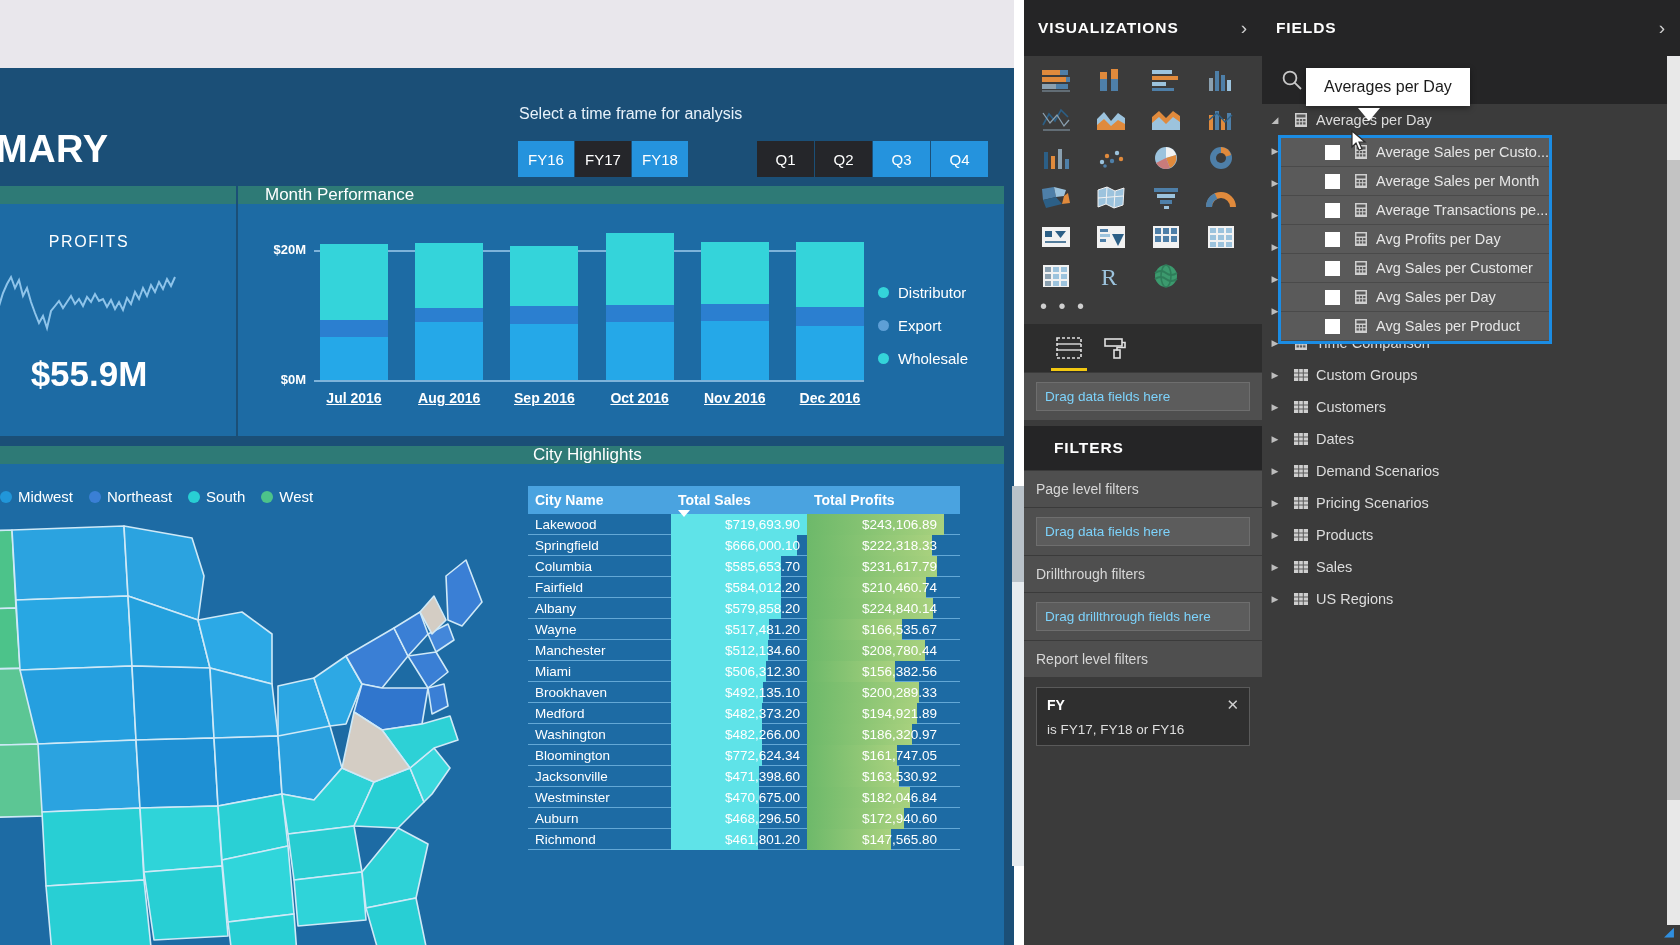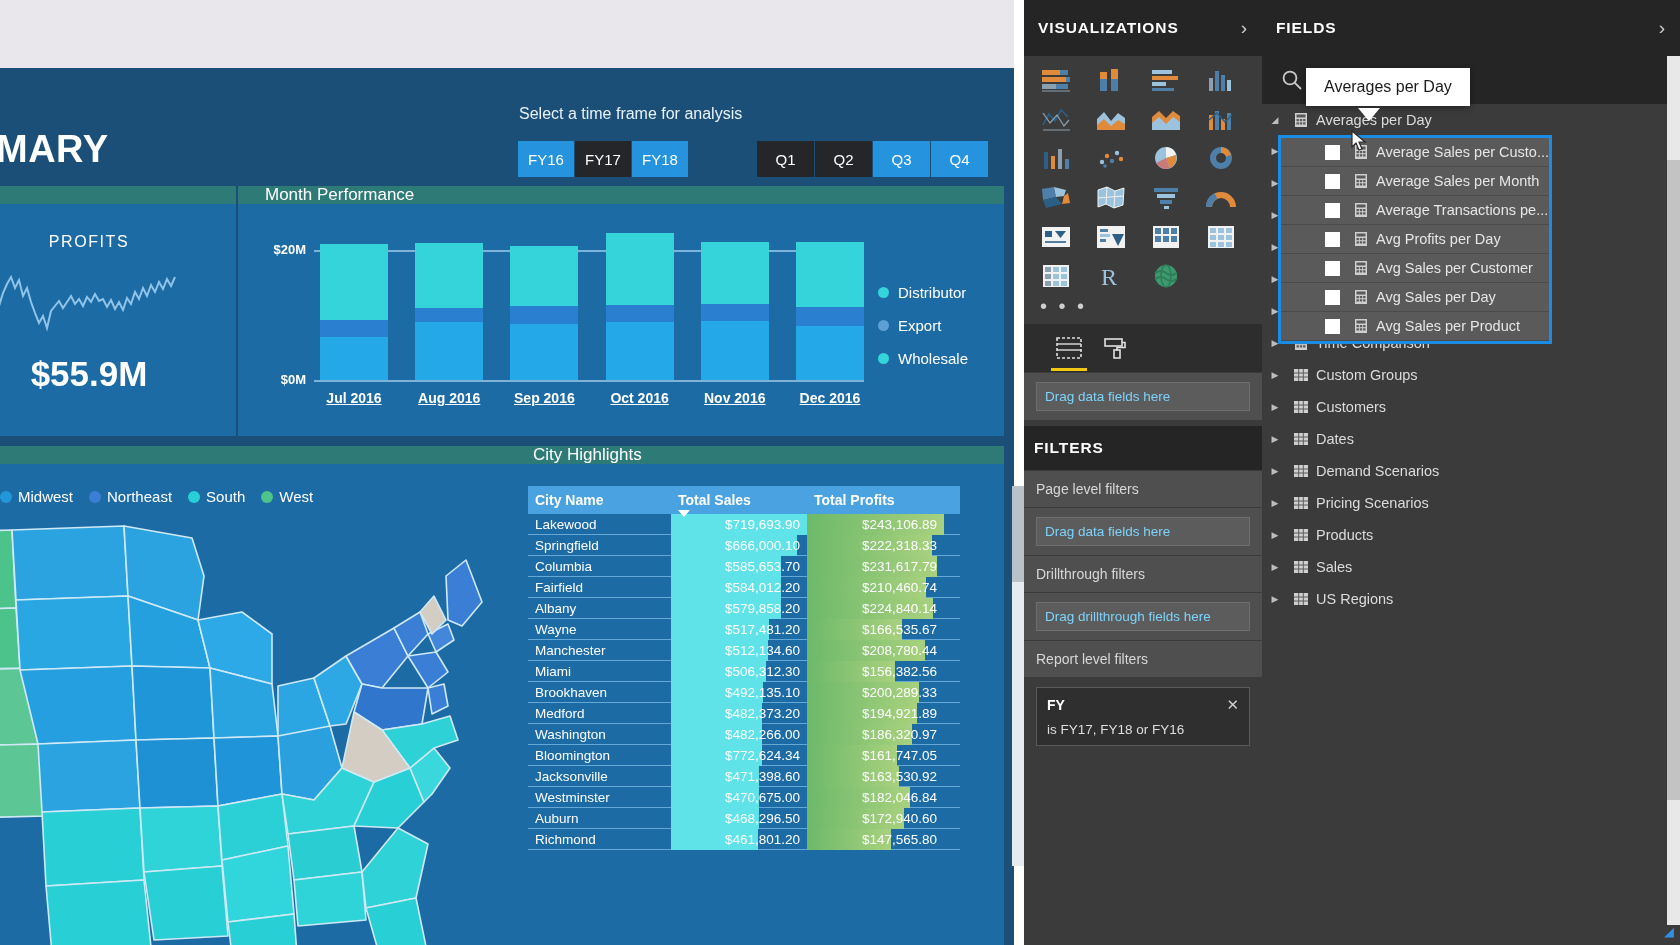--- a/index.html
+++ b/index.html
@@ -104,21 +104,21 @@
   .vtab { width:46px; height:46px; display:flex; align-items:center; justify-content:center;
           position:relative; }
   .vtab.sel::after { content:""; position:absolute; left:5px; right:5px; bottom:0; height:3px;
                      background:#f2c811; }
 
   .well { background:#4f4f4f; margin:1px 0 0 0; padding:9px 12px; color:#d7d7d7; font-size:14px; }
   .well-drop { background:#4f4f4f; margin-top:1px; padding:9px 12px; }
   .drop-box { background:#5c5c5c; border:1px solid #6e6e6e; color:#7dd3fc; font-size:13.5px;
               padding:6px 8px; }
   .filter-head { height:44px; background:#252526; display:flex; align-items:center;
-                 padding-left:10px; color:#ffffff; font-size:15.5px; font-weight:bold;
+                 padding-left:30px; color:#ffffff; font-size:15.5px; font-weight:bold;
                  letter-spacing:.9px; margin-top:6px; }
   .f-label { background:#4f4f4f; padding:10px 12px; color:#d7d7d7; font-size:14px; margin-top:1px; }
   .fcard { background:#2f2f2f; border:1px solid #5a5a5a; margin:10px 12px 0 12px; padding:8px 10px; }
   .fcard-top { display:flex; align-items:center; }
   .fcard-name { color:#ffffff; font-size:14px; font-weight:bold; }
   .fcard-x { margin-left:auto; color:#cfcfcf; font-size:15px; }
   .fcard-val { color:#dedede; font-size:13.5px; margin-top:8px; }
 
   
   .search-row { height:48px; background:#252526; display:flex; align-items:center; padding-left:18px; }

